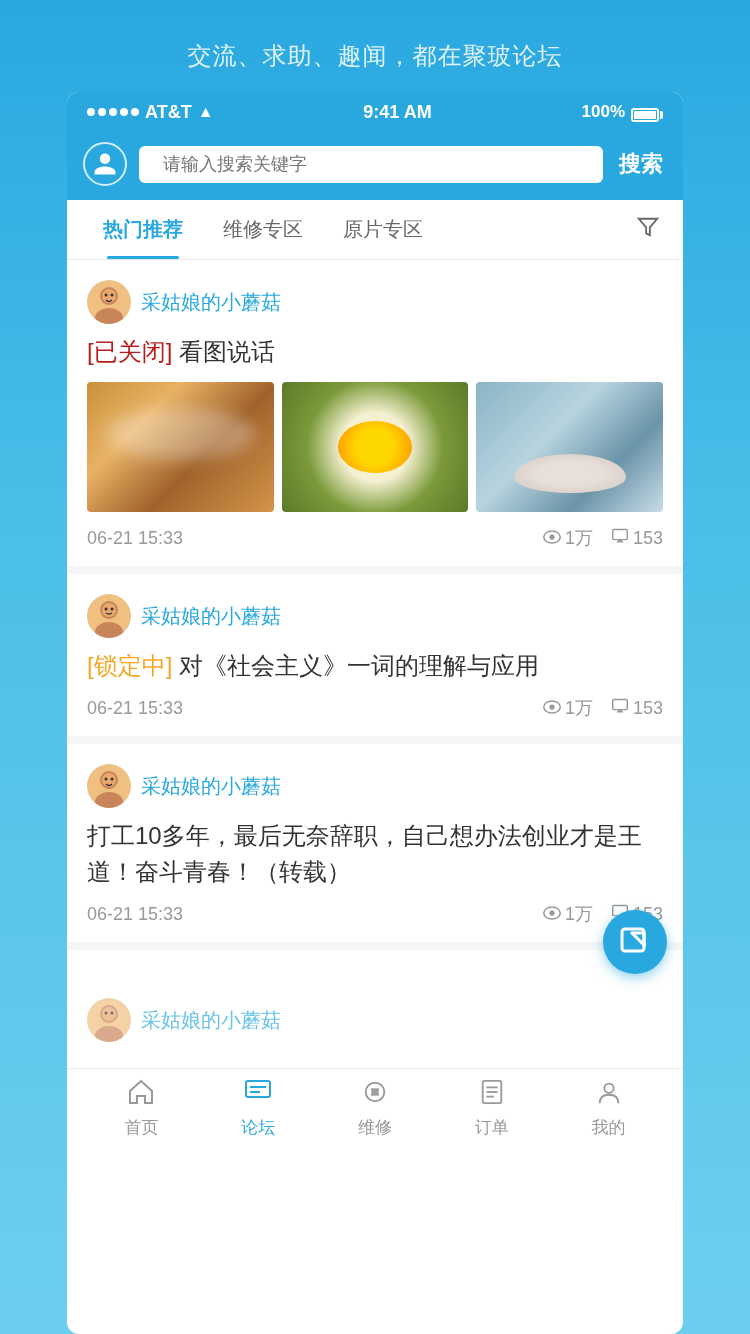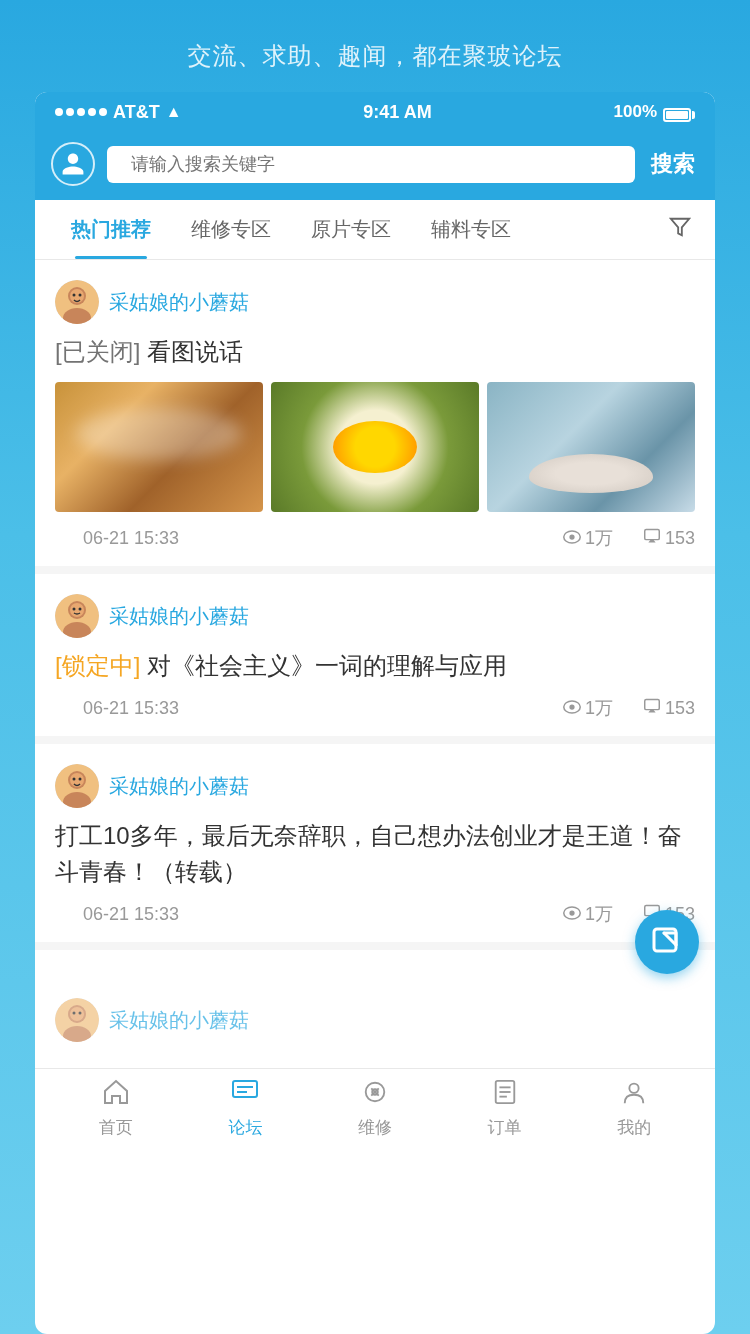--- a/index.html
+++ b/index.html
@@ -28,21 +28,21 @@
       letter-spacing: 2px;
     }
     .promo-subtitle {
       font-size: 24px;
       color: rgba(255,255,255,0.85);
       letter-spacing: 1px;
     }
 
     
     .phone-frame {
-      width: 680px;
+      width: 616px;
       background: #fff;
       border-radius: 12px;
       overflow: hidden;
       margin: 0 auto;
       flex: 1;
     }
 
     
     .status-bar {
       background: #29a8e0;
@@ -223,21 +223,21 @@
       color: #29a8e0;
       font-weight: 500;
     }
     .post-title {
       font-size: 24px;
       color: #333;
       line-height: 1.5;
       margin-bottom: 12px;
     }
     .post-title .tag-closed {
-      color: #737373;
+      color: #b91c1c;
     }
     .post-title .tag-locked {
       color: #f5a623;
     }
     .post-images {
       display: flex;
       gap: 8px;
       margin-bottom: 14px;
     }
     .post-image {
@@ -285,30 +285,29 @@
       bottom: 15%; left: 20%;
       width: 60%; height: 30%;
       background: radial-gradient(ellipse, #e8e0d8 40%, #d0c8c0 100%);
       border-radius: 50% 50% 50% 50% / 60% 60% 40% 40%;
     }
 
     .post-meta {
       display: flex;
       align-items: center;
       justify-content: space-between;
-      margin-left: 28px;
     }
     .post-date {
       font-size: 18px;
       color: #999;
     }
     .post-stats {
       display: flex;
       align-items: center;
-      gap: 30px;
+      gap: 18px;
     }
     .stat-item {
       display: flex;
       align-items: center;
       gap: 4px;
       font-size: 18px;
       color: #999;
     }
     .stat-icon {
       font-size: 18px;
@@ -413,21 +412,20 @@
     <div class="search-input-wrap">
       <input type="text" placeholder="请输入搜索关键字" style="">
     </div>
     <button class="search-btn">搜索</button>
   </div>
 
   <div class="tab-nav">
     <div class="tab-item active">热门推荐</div>
     <div class="tab-item">维修专区</div>
     <div class="tab-item">原片专区</div>
-    <div class="tab-item">辅料专区</div>
     <div class="filter-icon">
       <svg width="22" height="22" viewBox="0 0 24 24" fill="none" stroke="#666" stroke-width="2">
         <polygon points="22 3 2 3 10 12.46 10 19 14 21 14 12.46 22 3"></polygon>
       </svg>
     </div>
   </div>
 
   <div class="posts-list">
 
     <div class="post-item post-item-wrapper">

